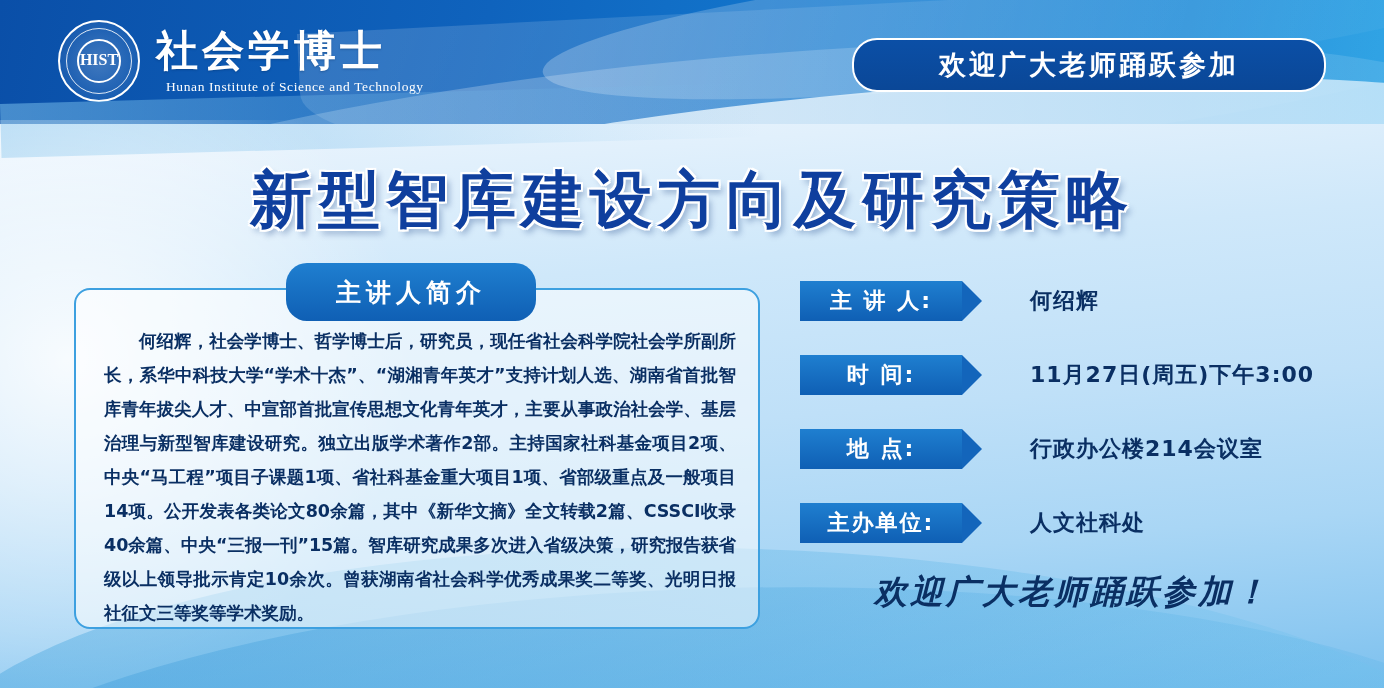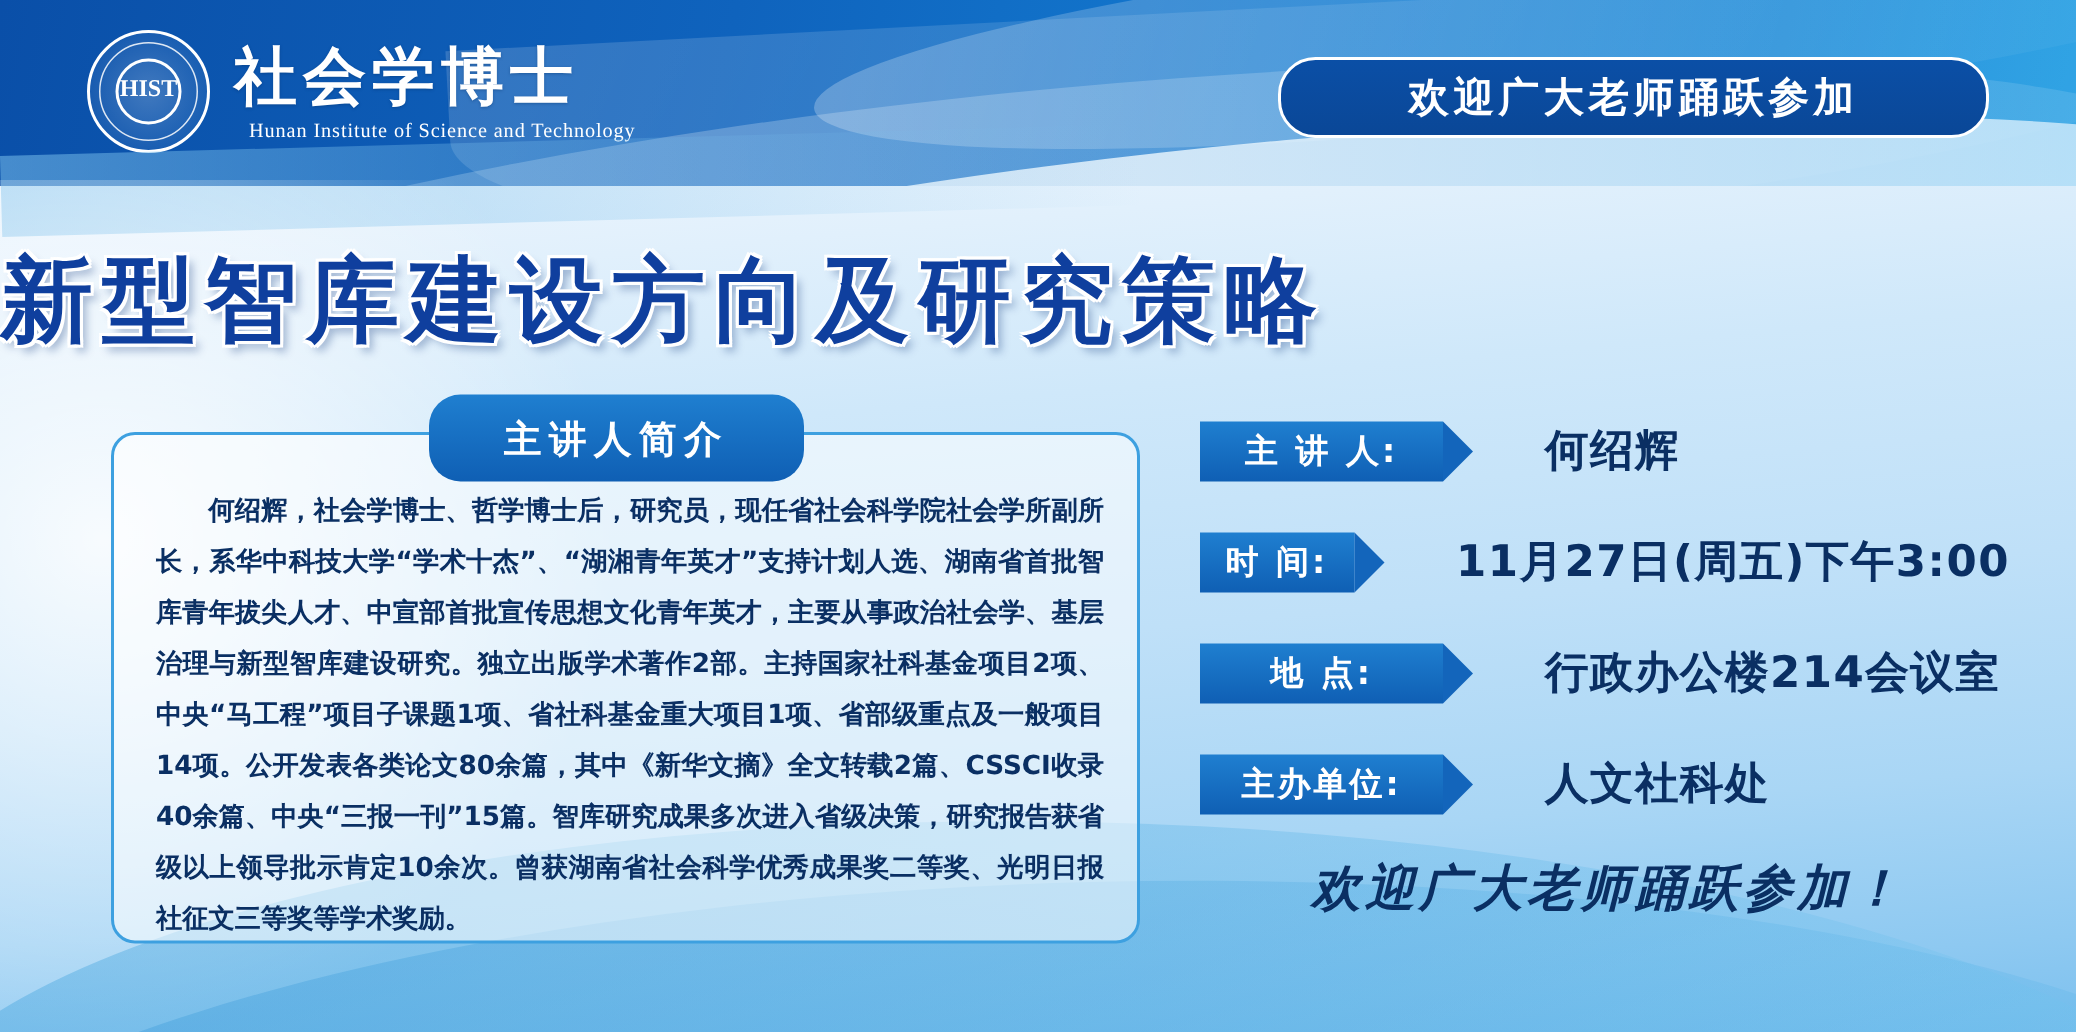--- a/index.html
+++ b/index.html
@@ -172,21 +172,21 @@
     border-radius: 50% 50% 0 0 / 100% 100% 0 0;
     transform: rotate(-1.4deg);
     pointer-events: none;
   }
 
   
   .main-title {
     position: absolute;
     left: 0; top: 158px;
     width: 1384px;
-    text-align: left;
+    text-align: center;
     font-family: "DejaVu Sans", sans-serif;
     font-size: 62px;
     font-weight: bold;
     letter-spacing: 6px;
     color: #0f3f9e;
     text-shadow:
        2px 0 0 #ffffff, -2px 0 0 #ffffff, 0 2px 0 #ffffff, 0 -2px 0 #ffffff,
        2px 2px 0 #ffffff, -2px 2px 0 #ffffff, 2px -2px 0 #ffffff, -2px -2px 0 #ffffff,
        4px 5px 6px rgba(10,50,120,0.35);
   }
@@ -262,21 +262,21 @@
     position: absolute;
     right: -20px; top: 0;
     width: 0; height: 0;
     border-top: 20px solid transparent;
     border-bottom: 20px solid transparent;
     border-left: 20px solid #1365bb;
   }
   .info-value {
     margin-left: 42px;
     font-family: "DejaVu Sans", sans-serif;
-    font-size: 29px;
+    font-size: 22px;
     font-weight: bold;
     color: #0a2f63;
     letter-spacing: 1px;
     white-space: nowrap;
     text-align: right;
   }
 
   .welcome {
     position: absolute;
     left: 812px; top: 570px;

